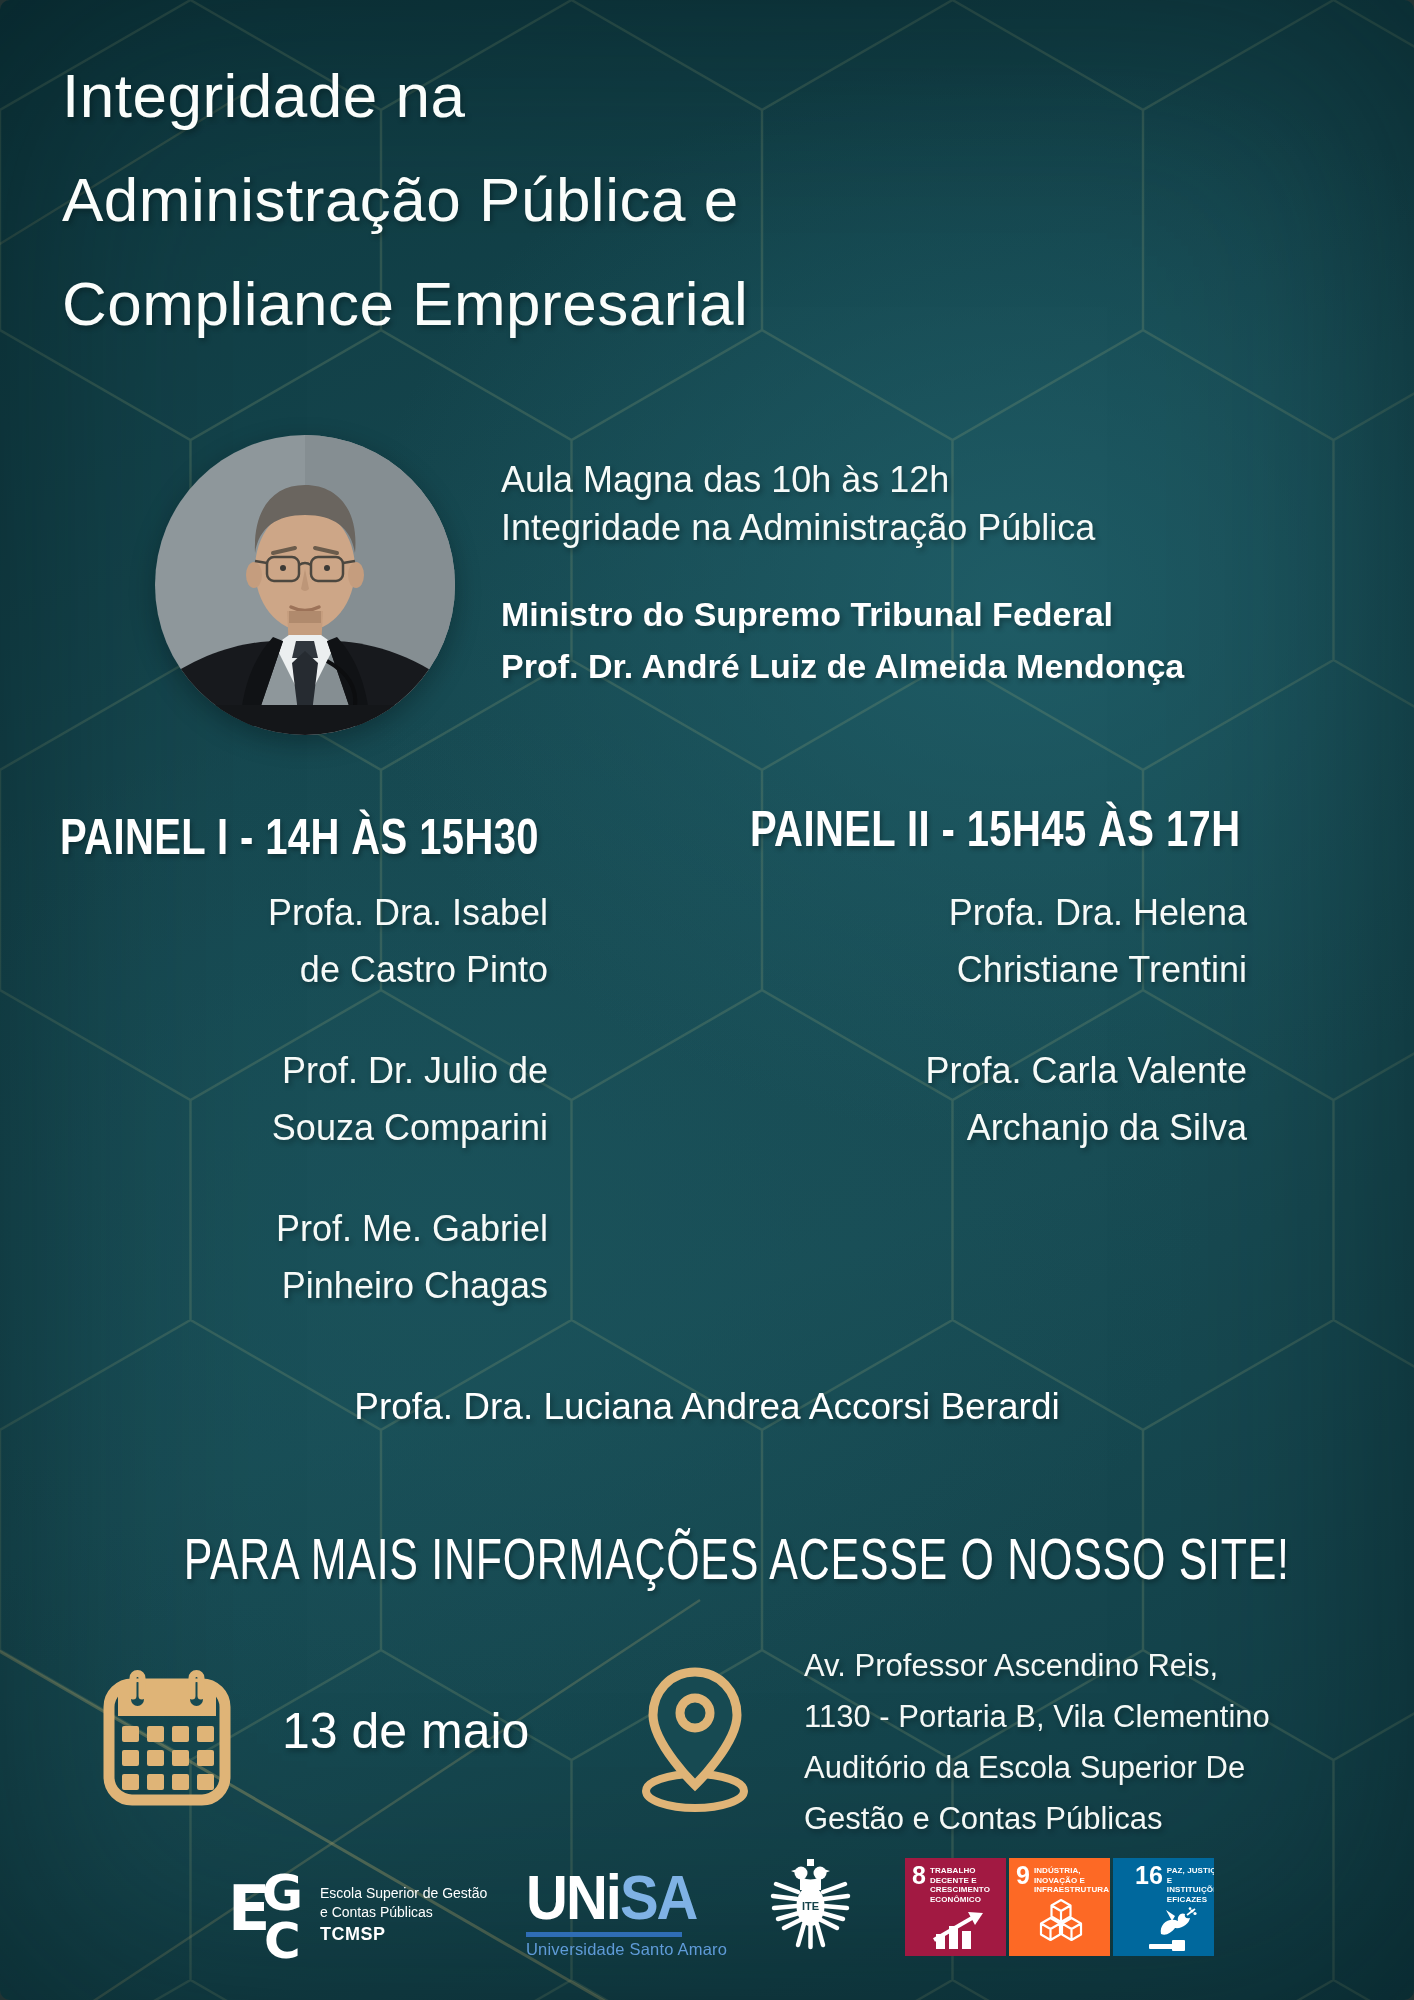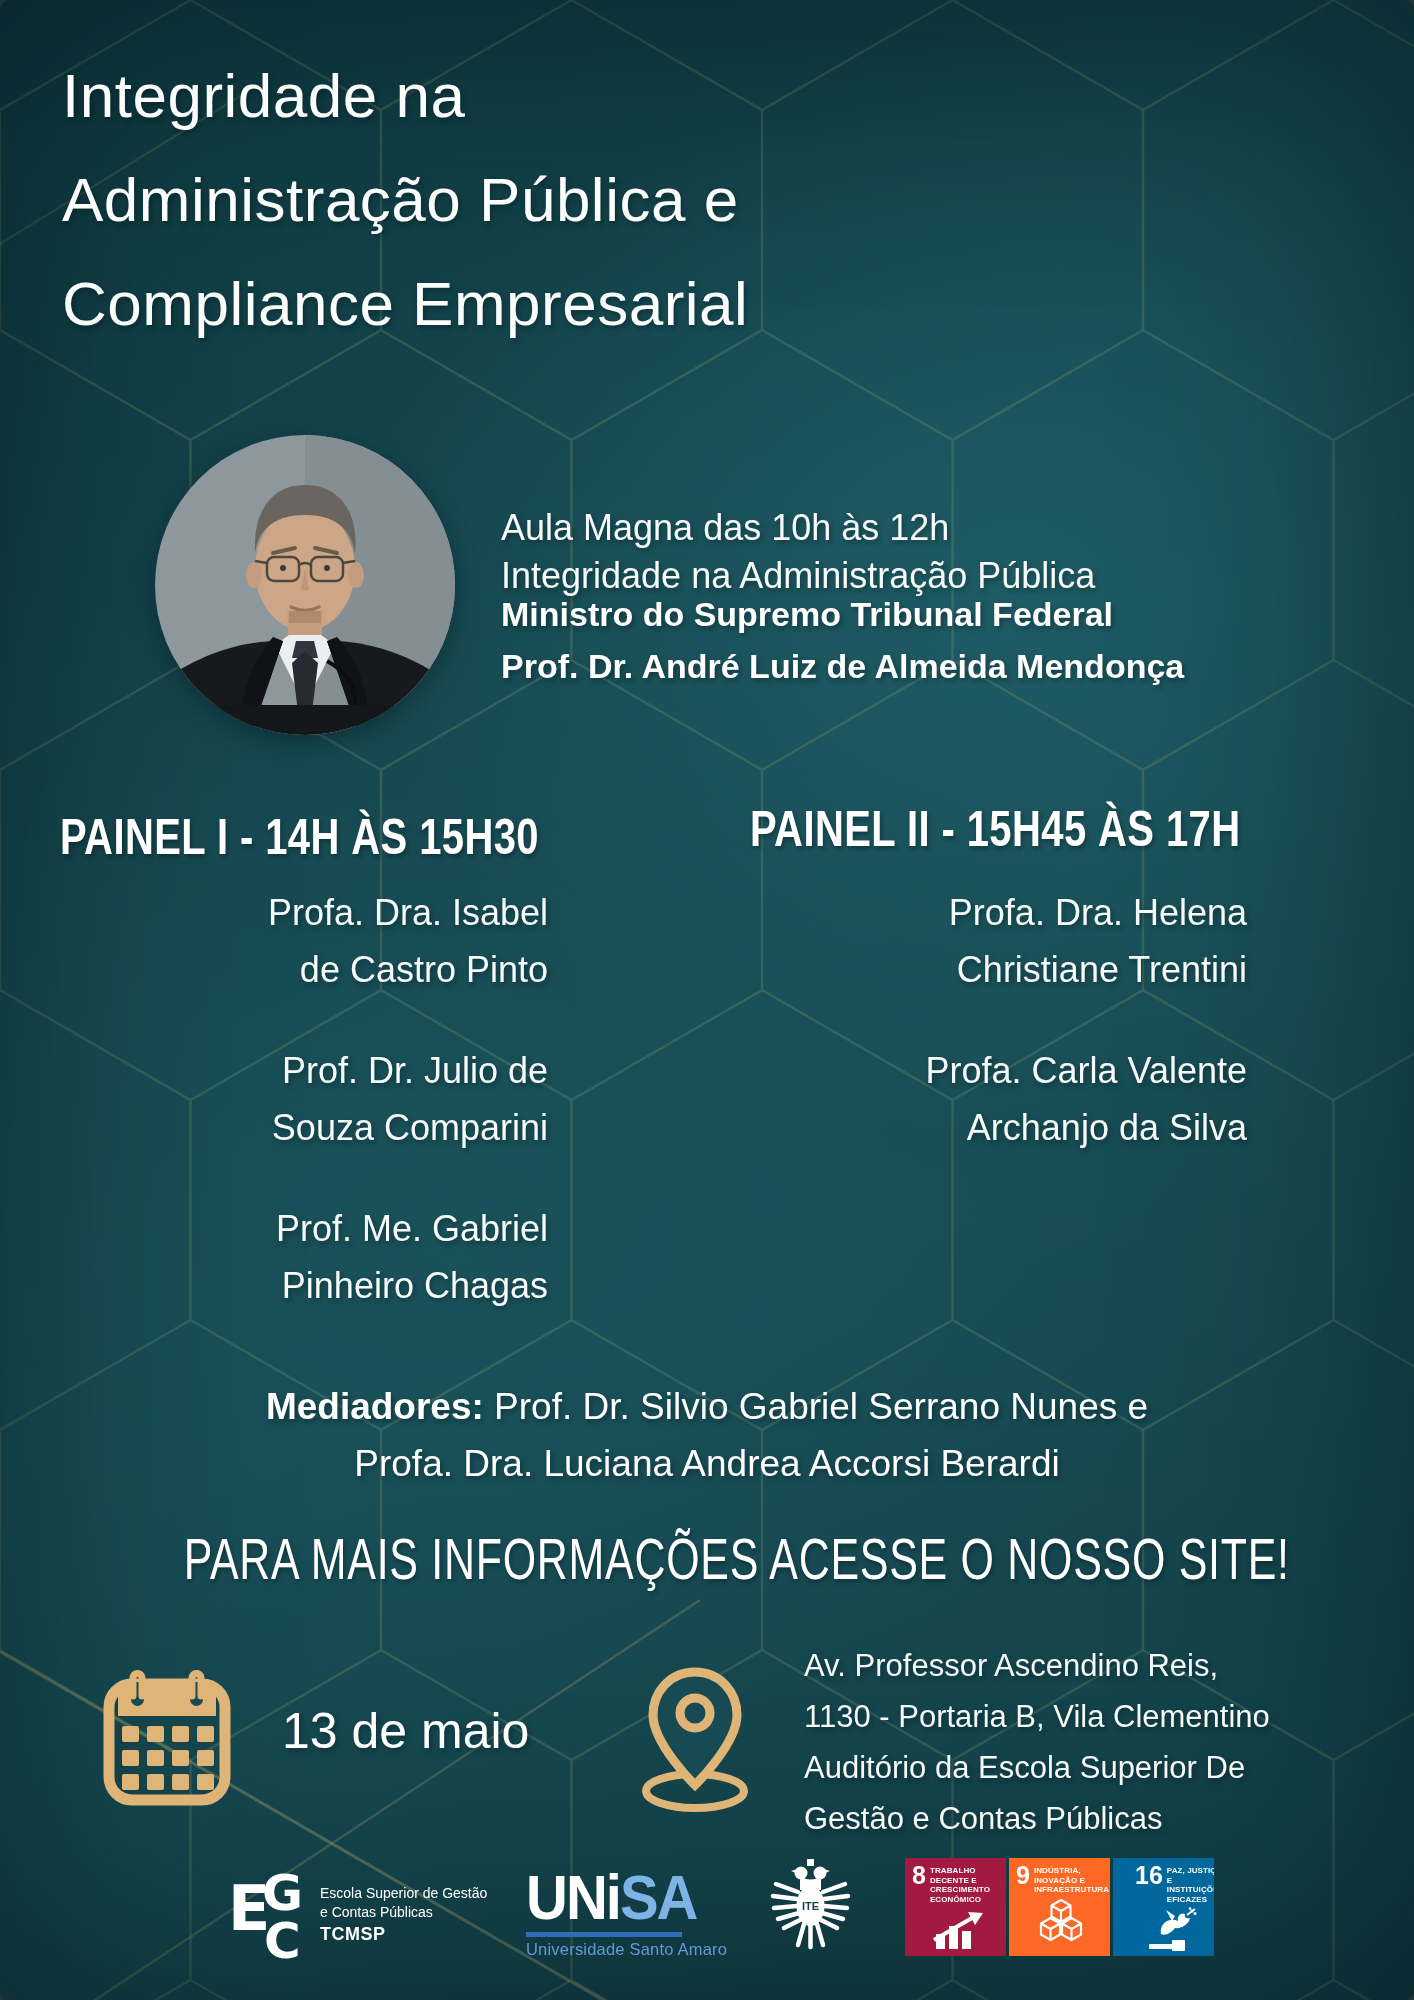--- a/index.html
+++ b/index.html
@@ -12,21 +12,21 @@
       linear-gradient(160deg,#0e3940 0%,#164850 34%,#184c54 62%,#113d45 100%);
     border-radius: 10px;
   }
   .hexbg{position:absolute;left:0;top:0;pointer-events:none;}
   .vignette{position:absolute;inset:0;box-shadow:inset 0 0 260px rgba(1,18,22,.55);pointer-events:none;}
   .abs{position:absolute;}
   .ts{text-shadow:2px 3px 5px rgba(0,18,22,.38);}
   .title{left:62px;top:44px;font-size:62px;line-height:104px;font-weight:400;letter-spacing:.5px;color:#fafdfb;}
   .avatar{left:155px;top:435px;width:300px;height:300px;border-radius:50%;overflow:hidden;box-shadow:0 8px 24px rgba(0,15,18,.35);}
   .avatar svg{display:block;}
-  .keynote{left:501px;top:456px;font-size:36px;line-height:48px;color:#f6faf8;margin-top:48px;}
+  .keynote{left:501px;top:456px;font-size:36px;line-height:48px;color:#f6faf8;}
   .keynote-bold{left:501px;top:588px;font-size:34px;line-height:52px;font-weight:700;color:#fff;}
   .panel-h{font-size:50px;font-weight:800;letter-spacing:.5px;transform:scaleX(.8);transform-origin:left top;white-space:nowrap;}
   .p1{left:60px;top:808px;}
   .p2{left:750px;top:800px;}
   .col{width:450px;text-align:right;font-size:36px;line-height:57px;color:#f6faf8;}
   .c1{left:98px;}
   .c2{left:797px;}
   .spk-b1{top:884px;} .spk-b2{top:1042px;} .spk-b3{top:1200px;}
   .mediators{left:0;top:1378px;width:1414px;text-align:center;font-size:37px;line-height:57px;}
   .mediators .b{font-weight:700;}
@@ -137,21 +137,20 @@
   <div class="abs col c2 spk-b1 ts">
     <div>Profa. Dra. Helena</div>
     <div>Christiane Trentini</div>
   </div>
   <div class="abs col c2 spk-b2 ts">
     <div>Profa. Carla Valente</div>
     <div>Archanjo da Silva</div>
   </div>
 
   <div class="abs mediators ts">
-    <div><span class="b">Mediadores:</span><span> Prof. Dr. Silvio Gabriel Serrano Nunes e</span></div>
     <div>Profa. Dra. Luciana Andrea Accorsi Berardi</div>
   </div>
 
   <div class="abs cta ts">PARA MAIS INFORMAÇÕES ACESSE O NOSSO SITE!</div>
 
   <div class="abs cal">
     <svg width="134" height="152" viewBox="0 0 134 152">
       <rect x="9" y="28" width="116" height="116" rx="23" fill="none" stroke="#DFB477" stroke-width="11"></rect>
       <rect x="18" y="33" width="98" height="27" fill="#DFB477"></rect>
       <rect x="31" y="26" width="13" height="24" rx="6.5" fill="#174A52"></rect>

